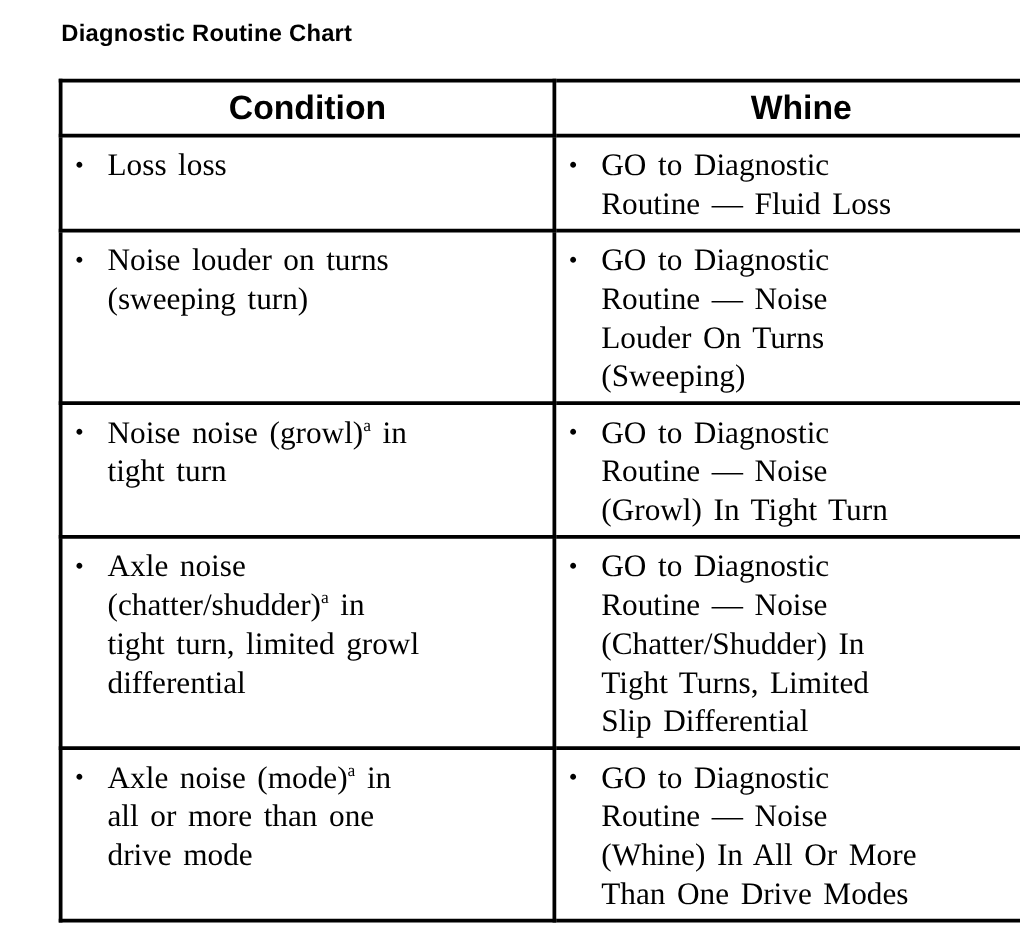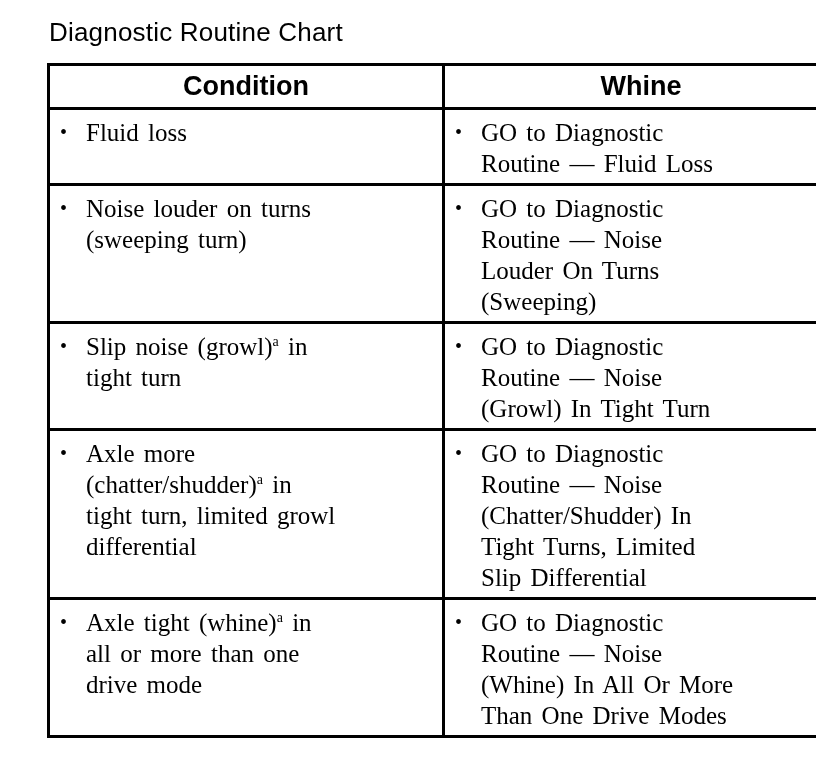--- a/index.html
+++ b/index.html
@@ -8,22 +8,22 @@
     background: #ffffff;
     color: #000000;
     font-family: "Liberation Serif", serif;
     position: relative;
     overflow: hidden;
   }
   .title {
     position: absolute;
     left: 49px; top: 17px;
     font-family: "Liberation Sans", sans-serif;
-    font-weight: normal;
-    font-size: 26px;
+    font-weight: bold;
+    font-size: 19px;
     letter-spacing: 0.2px;
   }
   table.diag {
     position: absolute;
     left: 47px; top: 63px;
     width: 793px;
     border-collapse: collapse;
     table-layout: fixed;
     border-radius: 10px;
   }
@@ -78,21 +78,21 @@
   <tbody>
       <tr>
     <th>Condition</th>
     <th>Whine</th>
   </tr>
 
   <tr class="r1">
     <td>
       <div class="cell">
         <span class="bullet">•</span>
-        <span class="text"><span>Fluid loss</span><sup class="fn"></sup><span></span></span>
+        <span class="text"><span>Loss loss</span><sup class="fn"></sup><span></span></span>
       </div>
     </td>
     <td>
       <div class="cell">
         <span class="bullet">•</span>
         <span class="text">GO to Diagnostic
 Routine — Fluid Loss</span>
       </div>
     </td>
   </tr>
@@ -113,39 +113,39 @@
 Louder On Turns
 (Sweeping)</span>
       </div>
     </td>
   </tr>
 
   <tr class="r3">
     <td>
       <div class="cell">
         <span class="bullet">•</span>
-        <span class="text"><span>Slip noise (growl)</span><sup class="fn">a</sup><span> in
+        <span class="text"><span>Noise noise (growl)</span><sup class="fn">a</sup><span> in
 tight turn</span></span>
       </div>
     </td>
     <td>
       <div class="cell">
         <span class="bullet">•</span>
         <span class="text">GO to Diagnostic
 Routine — Noise
 (Growl) In Tight Turn</span>
       </div>
     </td>
   </tr>
 
   <tr class="r4">
     <td>
       <div class="cell">
         <span class="bullet">•</span>
-        <span class="text"><span>Axle more
+        <span class="text"><span>Axle noise
 (chatter/shudder)</span><sup class="fn">a</sup><span> in
 tight turn, limited growl
 differential</span></span>
       </div>
     </td>
     <td>
       <div class="cell">
         <span class="bullet">•</span>
         <span class="text">GO to Diagnostic
 Routine — Noise
@@ -153,21 +153,21 @@
 Tight Turns, Limited
 Slip Differential</span>
       </div>
     </td>
   </tr>
 
   <tr class="r5">
     <td>
       <div class="cell">
         <span class="bullet">•</span>
-        <span class="text"><span>Axle tight (whine)</span><sup class="fn">a</sup><span> in
+        <span class="text"><span>Axle noise (mode)</span><sup class="fn">a</sup><span> in
 all or more than one
 drive mode</span></span>
       </div>
     </td>
     <td>
       <div class="cell">
         <span class="bullet">•</span>
         <span class="text">GO to Diagnostic
 Routine — Noise
 (Whine) In All Or More

